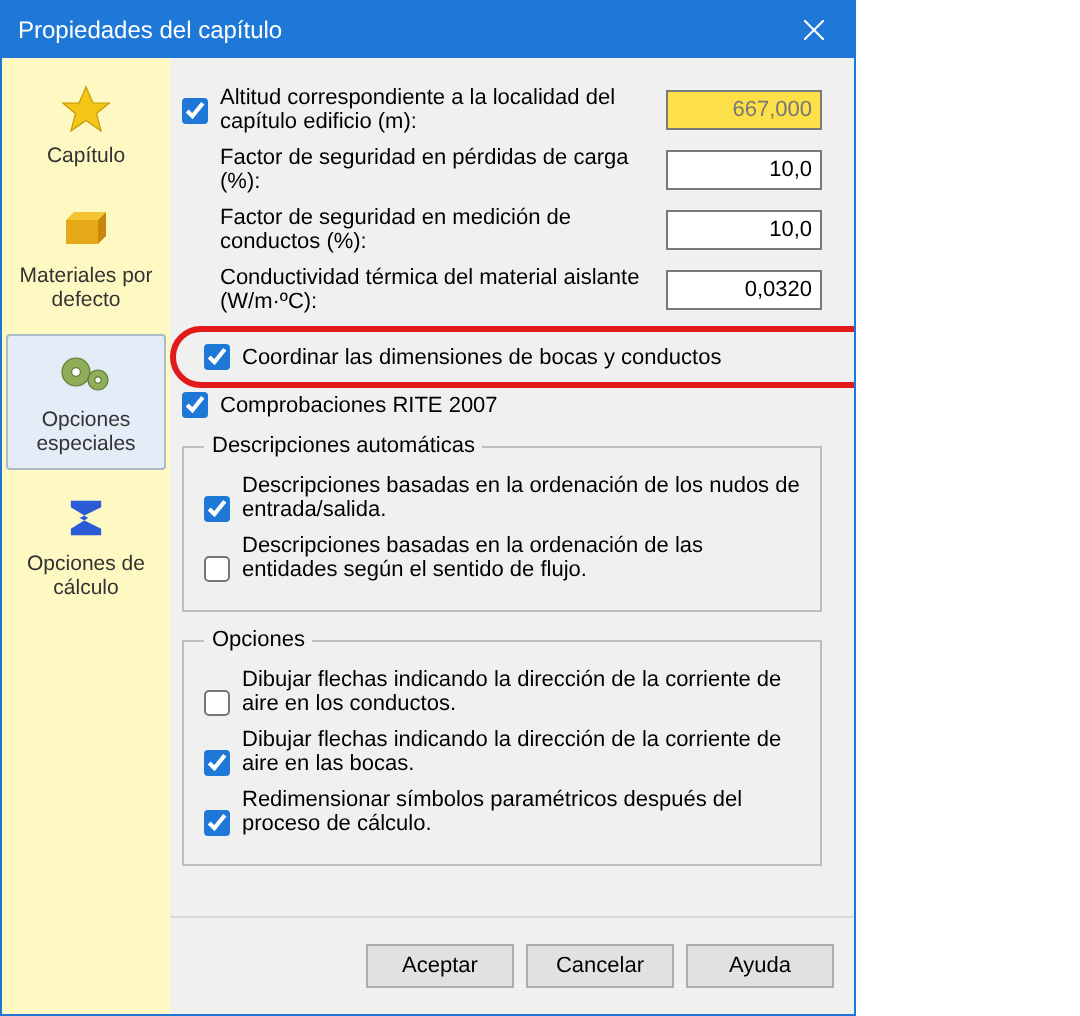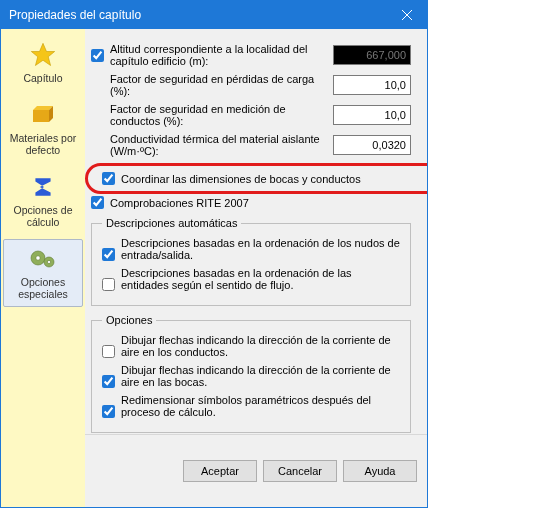--- a/index.html
+++ b/index.html
@@ -11,28 +11,28 @@
   .sidebar{width:84px;background:#fef9c3;padding:6px 0 0 0;border-right:none}
   .side-item{width:74px;margin:0 auto 4px auto;padding:4px 2px 6px 2px;text-align:center;cursor:pointer;border:1px solid transparent;border-radius:2px}
   .side-item.selected{background:#e4ecf7;border:1px solid #aeb9c8}
   .side-item .icon{height:30px;display:flex;align-items:center;justify-content:center;margin-bottom:2px}
   .side-item .lbl{font-size:10.5px;line-height:12px;color:#333}
   .main{flex:1;display:flex;flex-direction:column;min-width:0}
   .content{flex:1;padding:14px 16px 8px 6px;overflow:hidden}
   .row{display:flex;align-items:center;margin-bottom:6px}
   .row label{flex:1;font-size:11px}
   .row input[type=text]{width:68px;height:18px;border:1px solid #7a7a7a;font-size:11px;padding:0 4px;text-align:right;background:#fff}
-  .row input[type=text].ro{background:#000000;color:#777}
+  .row input[type=text].ro{background:#fde047;color:#777}
   input[type=checkbox]{width:13px;height:13px;margin:0 6px 0 0;accent-color:#1e78d7;vertical-align:middle}
   .chk{display:flex;align-items:flex-end;margin-bottom:4px;font-size:11px}
   .highlight{border:3px solid #e11b1b;border-radius:16px;padding:6px 14px;margin:6px 0 2px -6px;width:330px}
   fieldset{border:1px solid #bfbfbf;margin:8px 0 0 0;padding:8px 10px 8px 10px}
   fieldset legend{font-size:11px;padding:0 4px;color:#000}
   fieldset .chk{margin-bottom:6px}
-  .footer{height:40px;border-top:1px solid #d8d8d8;display:flex;align-items:center;justify-content:flex-end;padding:16px 10px;gap:6px;background:#f0f0f0}
+  .footer{height:40px;border-top:1px solid #d8d8d8;display:flex;align-items:center;justify-content:flex-end;padding:4px 10px;gap:6px;background:#f0f0f0}
   .btn{min-width:74px;height:22px;background:#e1e1e1;border:1px solid #adadad;font-size:11px;cursor:pointer;padding:0 8px}
 </style>
 </head>
 <body>
 
 <div class="window">
 
   <div class="titlebar">
     <span>Propiedades del capítulo</span>
     <div class="close-btn">
@@ -57,40 +57,40 @@
       <div class="side-item">
         <div class="icon">
           <svg width="28" height="22" viewBox="0 0 28 22">
               <polygon points="4,6 20,6 24,2 8,2" fill="#f4c430"></polygon>
               <rect x="4" y="6" width="16" height="12" fill="#e6a817"></rect>
               <polygon points="20,6 24,2 24,14 20,18" fill="#c7870e"></polygon>
             </svg>
         </div>
         <div class="lbl">Materiales por defecto</div>
       </div>
-      <div class="side-item">
-        <div class="icon">
-          <svg width="26" height="26" viewBox="0 0 24 24">
-              <path d="M5 4 H19 L19 7 L9 12 L19 17 L19 20 H5 L5 17 L13 12 L5 7 Z" fill="#2b5bd7"></path>
-            </svg>
-        </div>
-        <div class="lbl">Opciones de cálculo</div>
-      </div>
       <div class="side-item selected">
         <div class="icon">
           <svg width="30" height="26" viewBox="0 0 30 26">
             <g fill="#8fae5a" stroke="#5f7a33" stroke-width="0.6">
               <circle cx="10" cy="12" r="7"></circle>
                 <circle cx="10" cy="12" r="2.2" fill="#fff"></circle>
               <circle cx="21" cy="16" r="5"></circle>
                 <circle cx="21" cy="16" r="1.6" fill="#fff"></circle>
             </g>
           </svg>
         </div>
         <div class="lbl">Opciones especiales</div>
+      </div>
+      <div class="side-item">
+        <div class="icon">
+          <svg width="26" height="26" viewBox="0 0 24 24">
+              <path d="M5 4 H19 L19 7 L9 12 L19 17 L19 20 H5 L5 17 L13 12 L5 7 Z" fill="#2b5bd7"></path>
+            </svg>
+        </div>
+        <div class="lbl">Opciones de cálculo</div>
       </div>
     </div>
 
     <div class="main">
       <div class="content">
 
         <div class="row">
           <input type="checkbox" checked="" style="">
           <label>Altitud correspondiente a la localidad del capítulo edificio (m):</label>
           <input type="text" class="ro" readonly="" value="667,000" style="">

